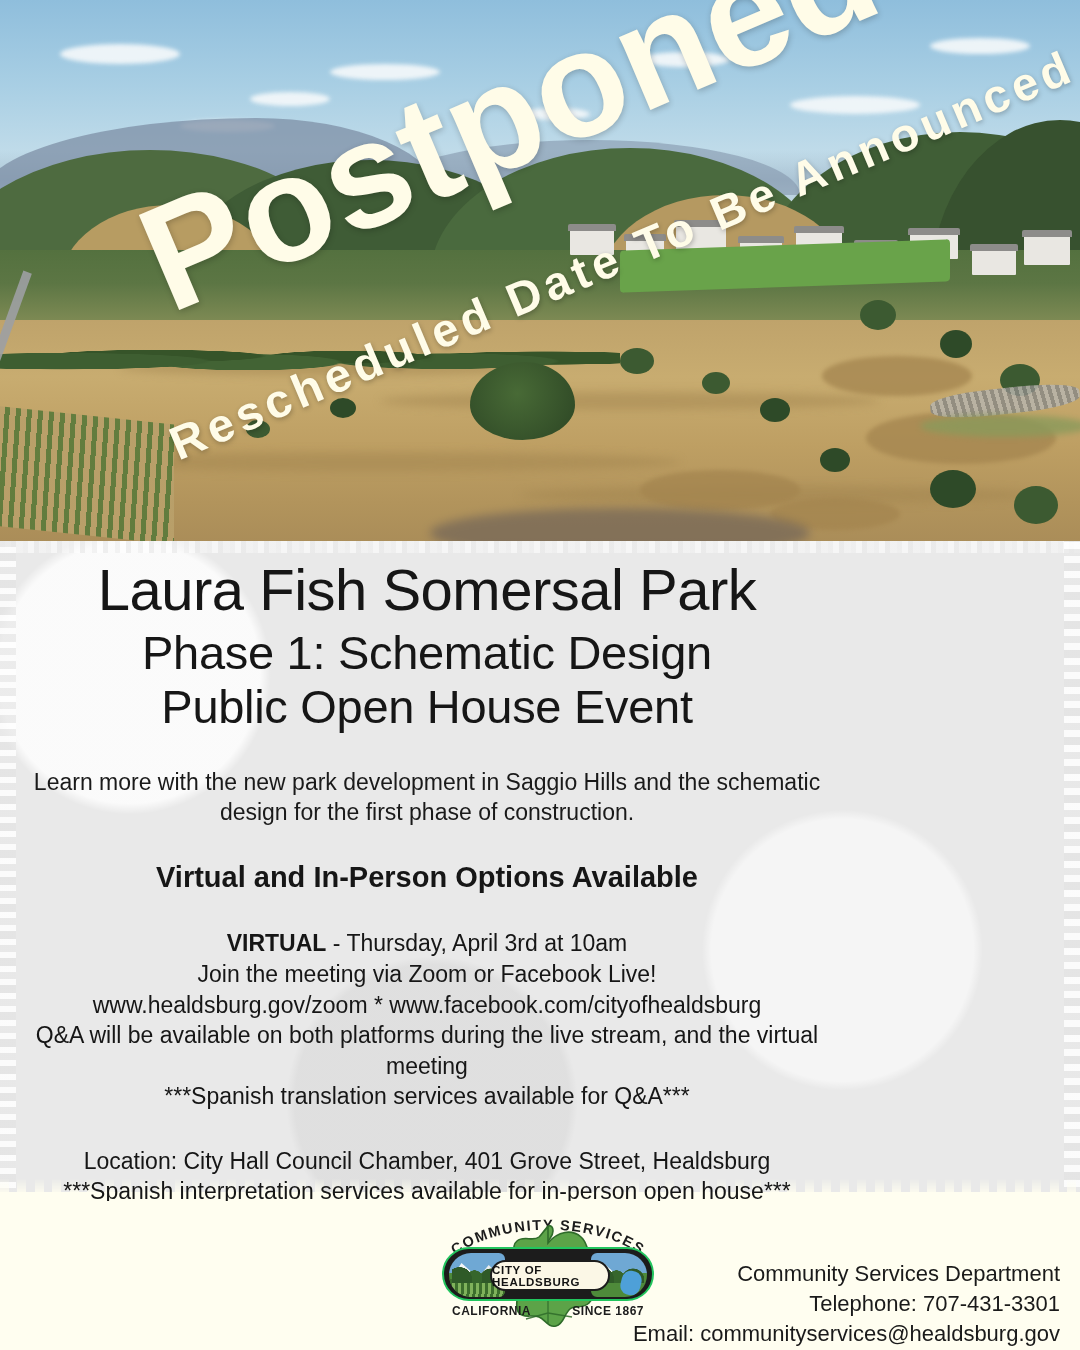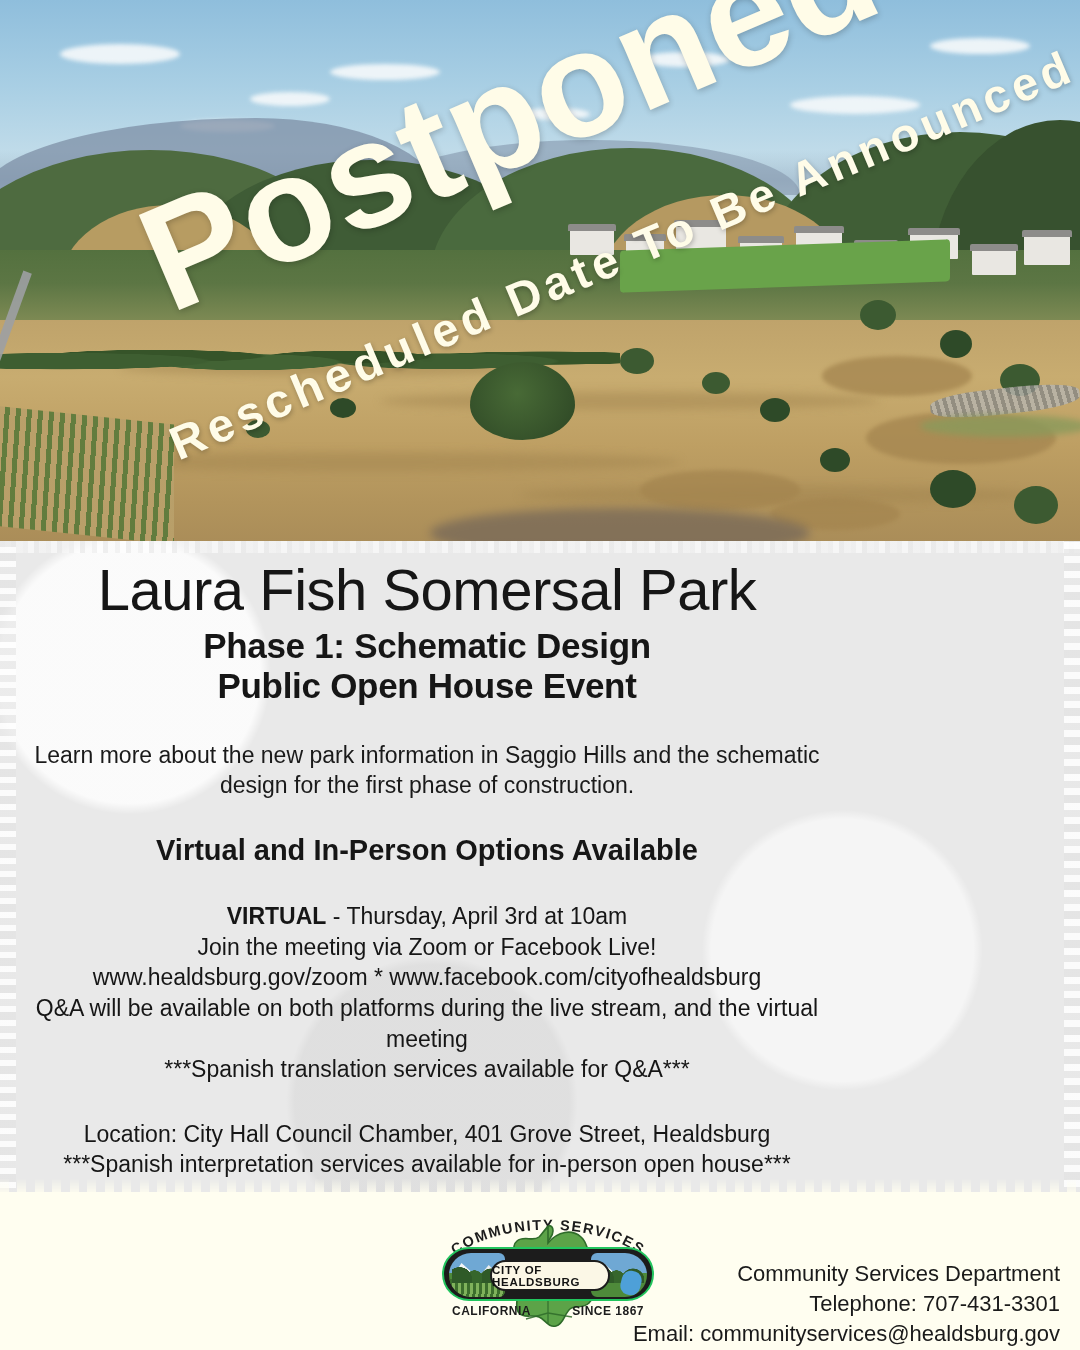--- a/index.html
+++ b/index.html
@@ -176,21 +176,21 @@
     background:#FFFEF0;
   }
 
   
   .content { position:absolute; left:0; top:541px; width:854px; text-align:center; color:#161616; }
   .title {
     font-size:58px; font-weight:400; letter-spacing:-0.5px;
     margin-top:18px; line-height:1.06;
   }
   .subtitle1, .subtitle2 {
-    font-size:35px; font-weight:700; line-height:1.13; letter-spacing:-0.3px;
+    font-size:47px; font-weight:400; line-height:1.13; letter-spacing:-0.3px;
   }
   .subtitle1 { margin-top:6px; }
   .intro {
     font-size:23px; line-height:1.32; margin-top:34px; color:#1A1A1A;
   }
   .options-head {
     font-size:29px; font-weight:700; margin-top:34px;
   }
   .block { margin-top:34px; font-size:23px; line-height:1.33; }
   .block .ln { display:block; }
@@ -332,21 +332,21 @@
   <div class="paper-edge-right"></div>
   <div class="paper-edge-bottom"></div>
   <div class="paper-edge-bottom2"></div>
 
   <div class="content">
     <div class="title">Laura Fish Somersal Park</div>
     <div class="subtitle1">Phase 1: Schematic Design</div>
     <div class="subtitle2">Public Open House Event</div>
 
     <div class="intro">
-      <span class="ln">Learn more about the new park information in Saggio Hills and</span>
+      <span class="ln">Learn more with the new park development in Saggio Hills and</span>
       <span class="ln">the schematic design for the first phase of construction.</span>
     </div>
 
     <div class="options-head">Virtual and In-Person Options Available</div>
 
     <div class="block">
       <span class="ln"><b>VIRTUAL</b><span> - Thursday, April 3rd at 10am</span></span>
       <span class="ln">Join the meeting via Zoom or Facebook Live!</span>
       <span class="ln">www.healdsburg.gov/zoom * www.facebook.com/cityofhealdsburg</span>
       <span class="ln">Q&amp;A will be available on both platforms during the live stream, and the virtual meeting</span>

